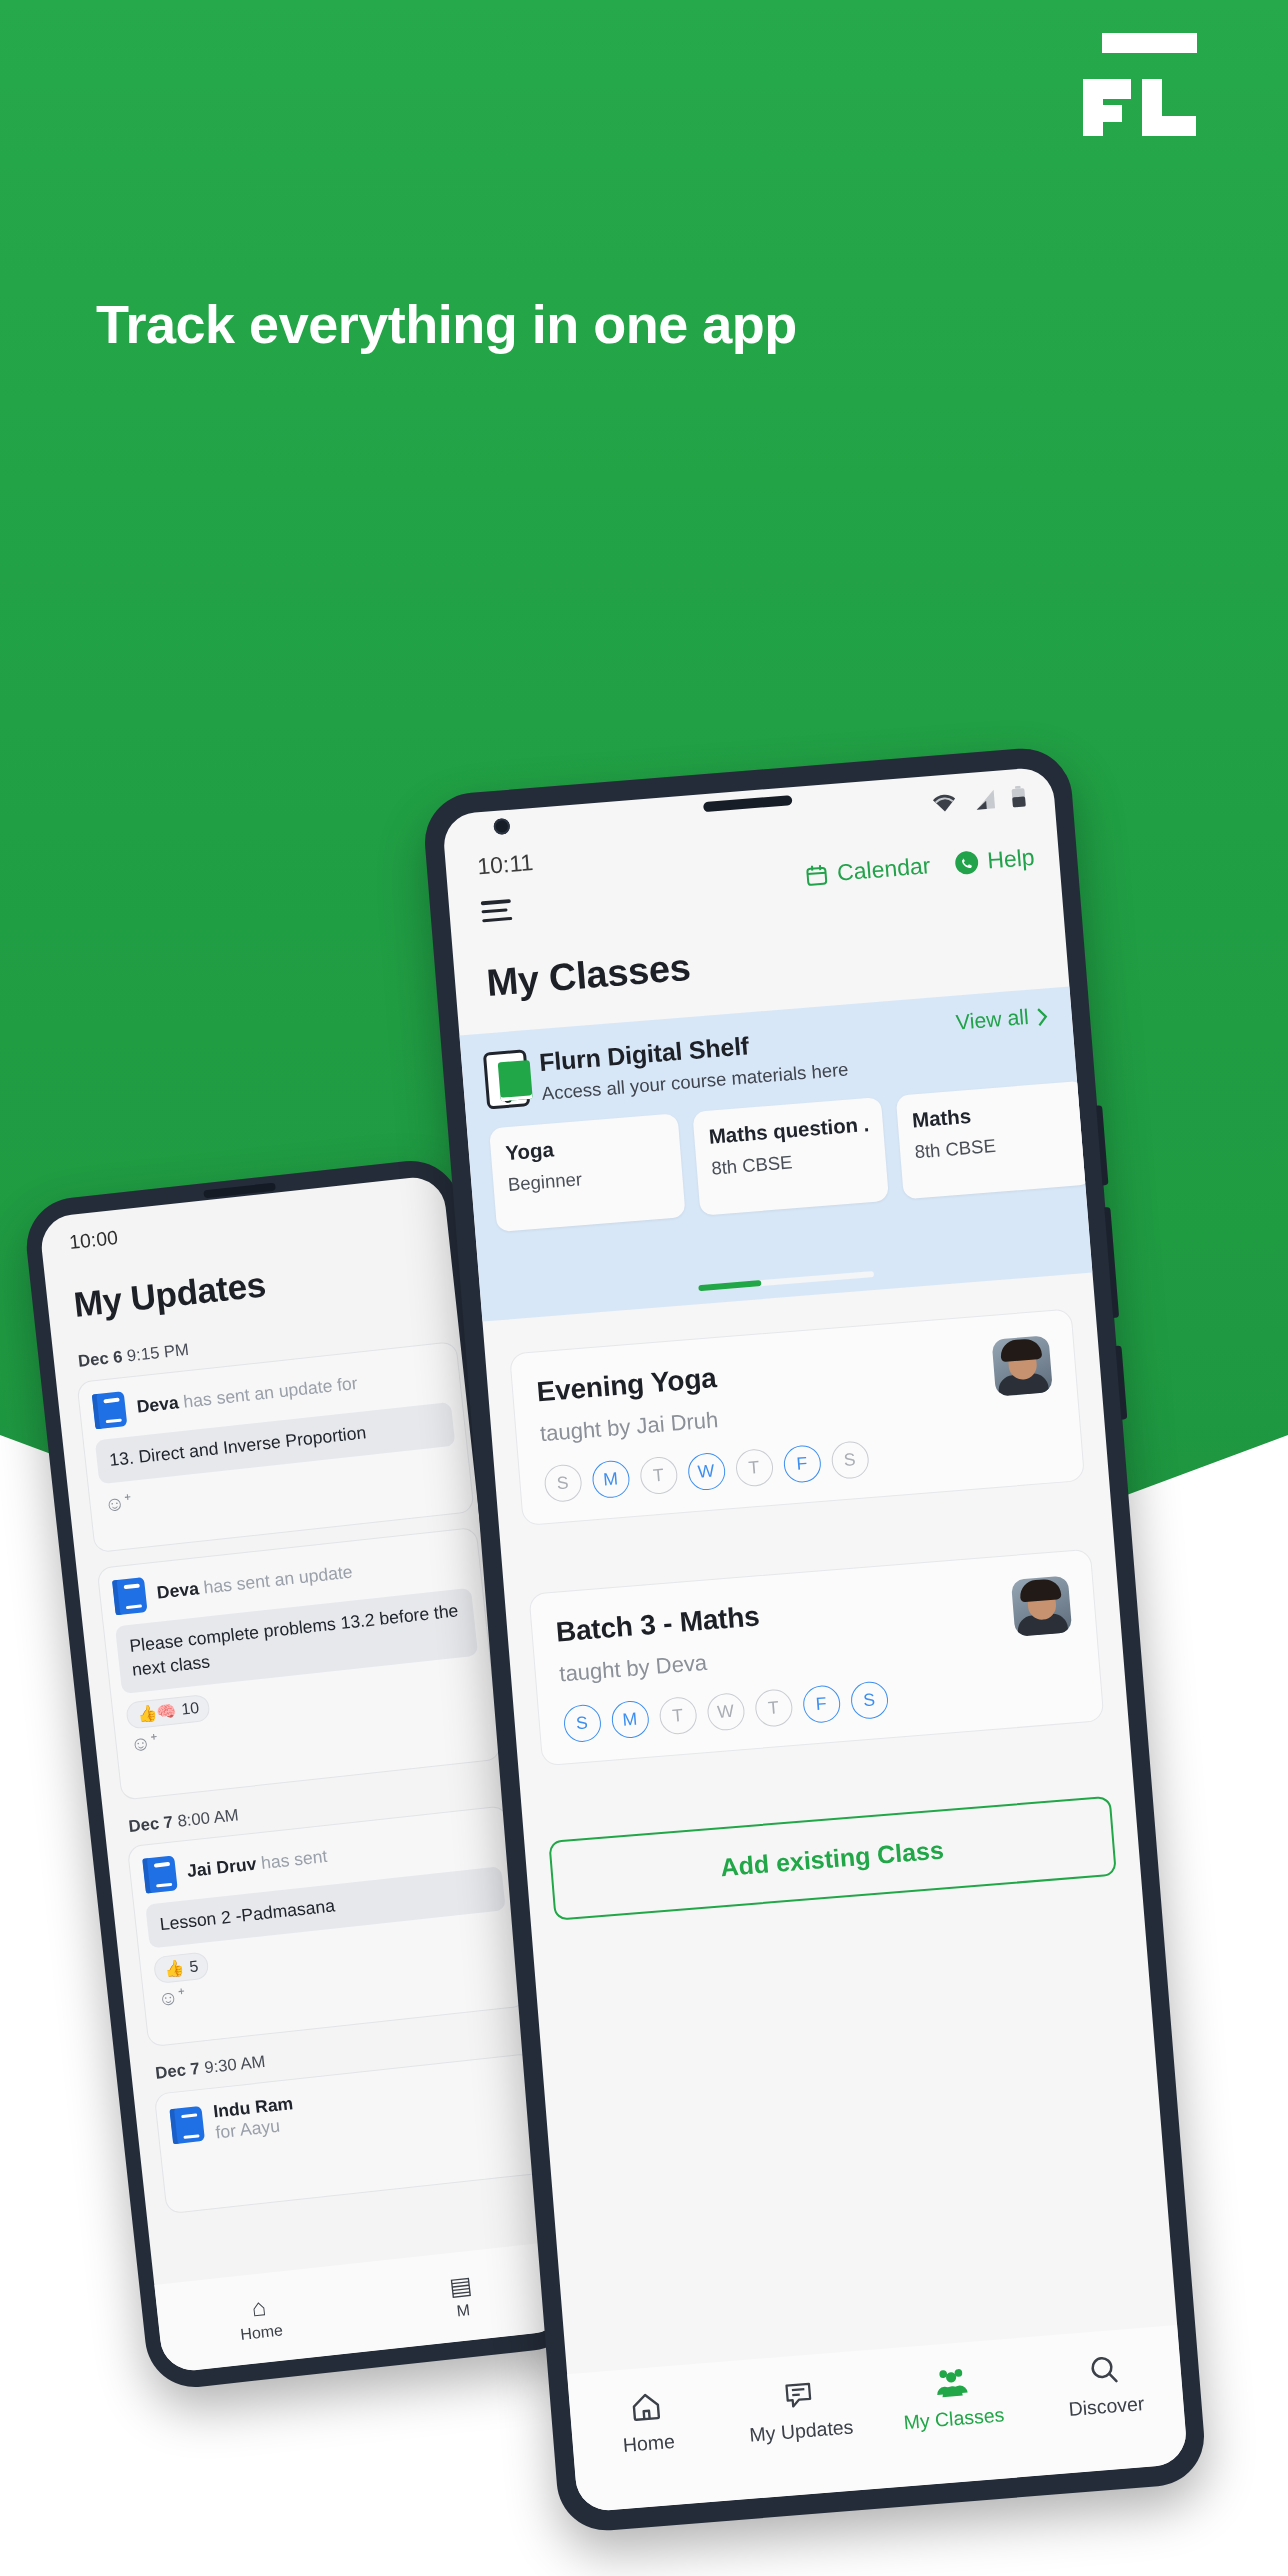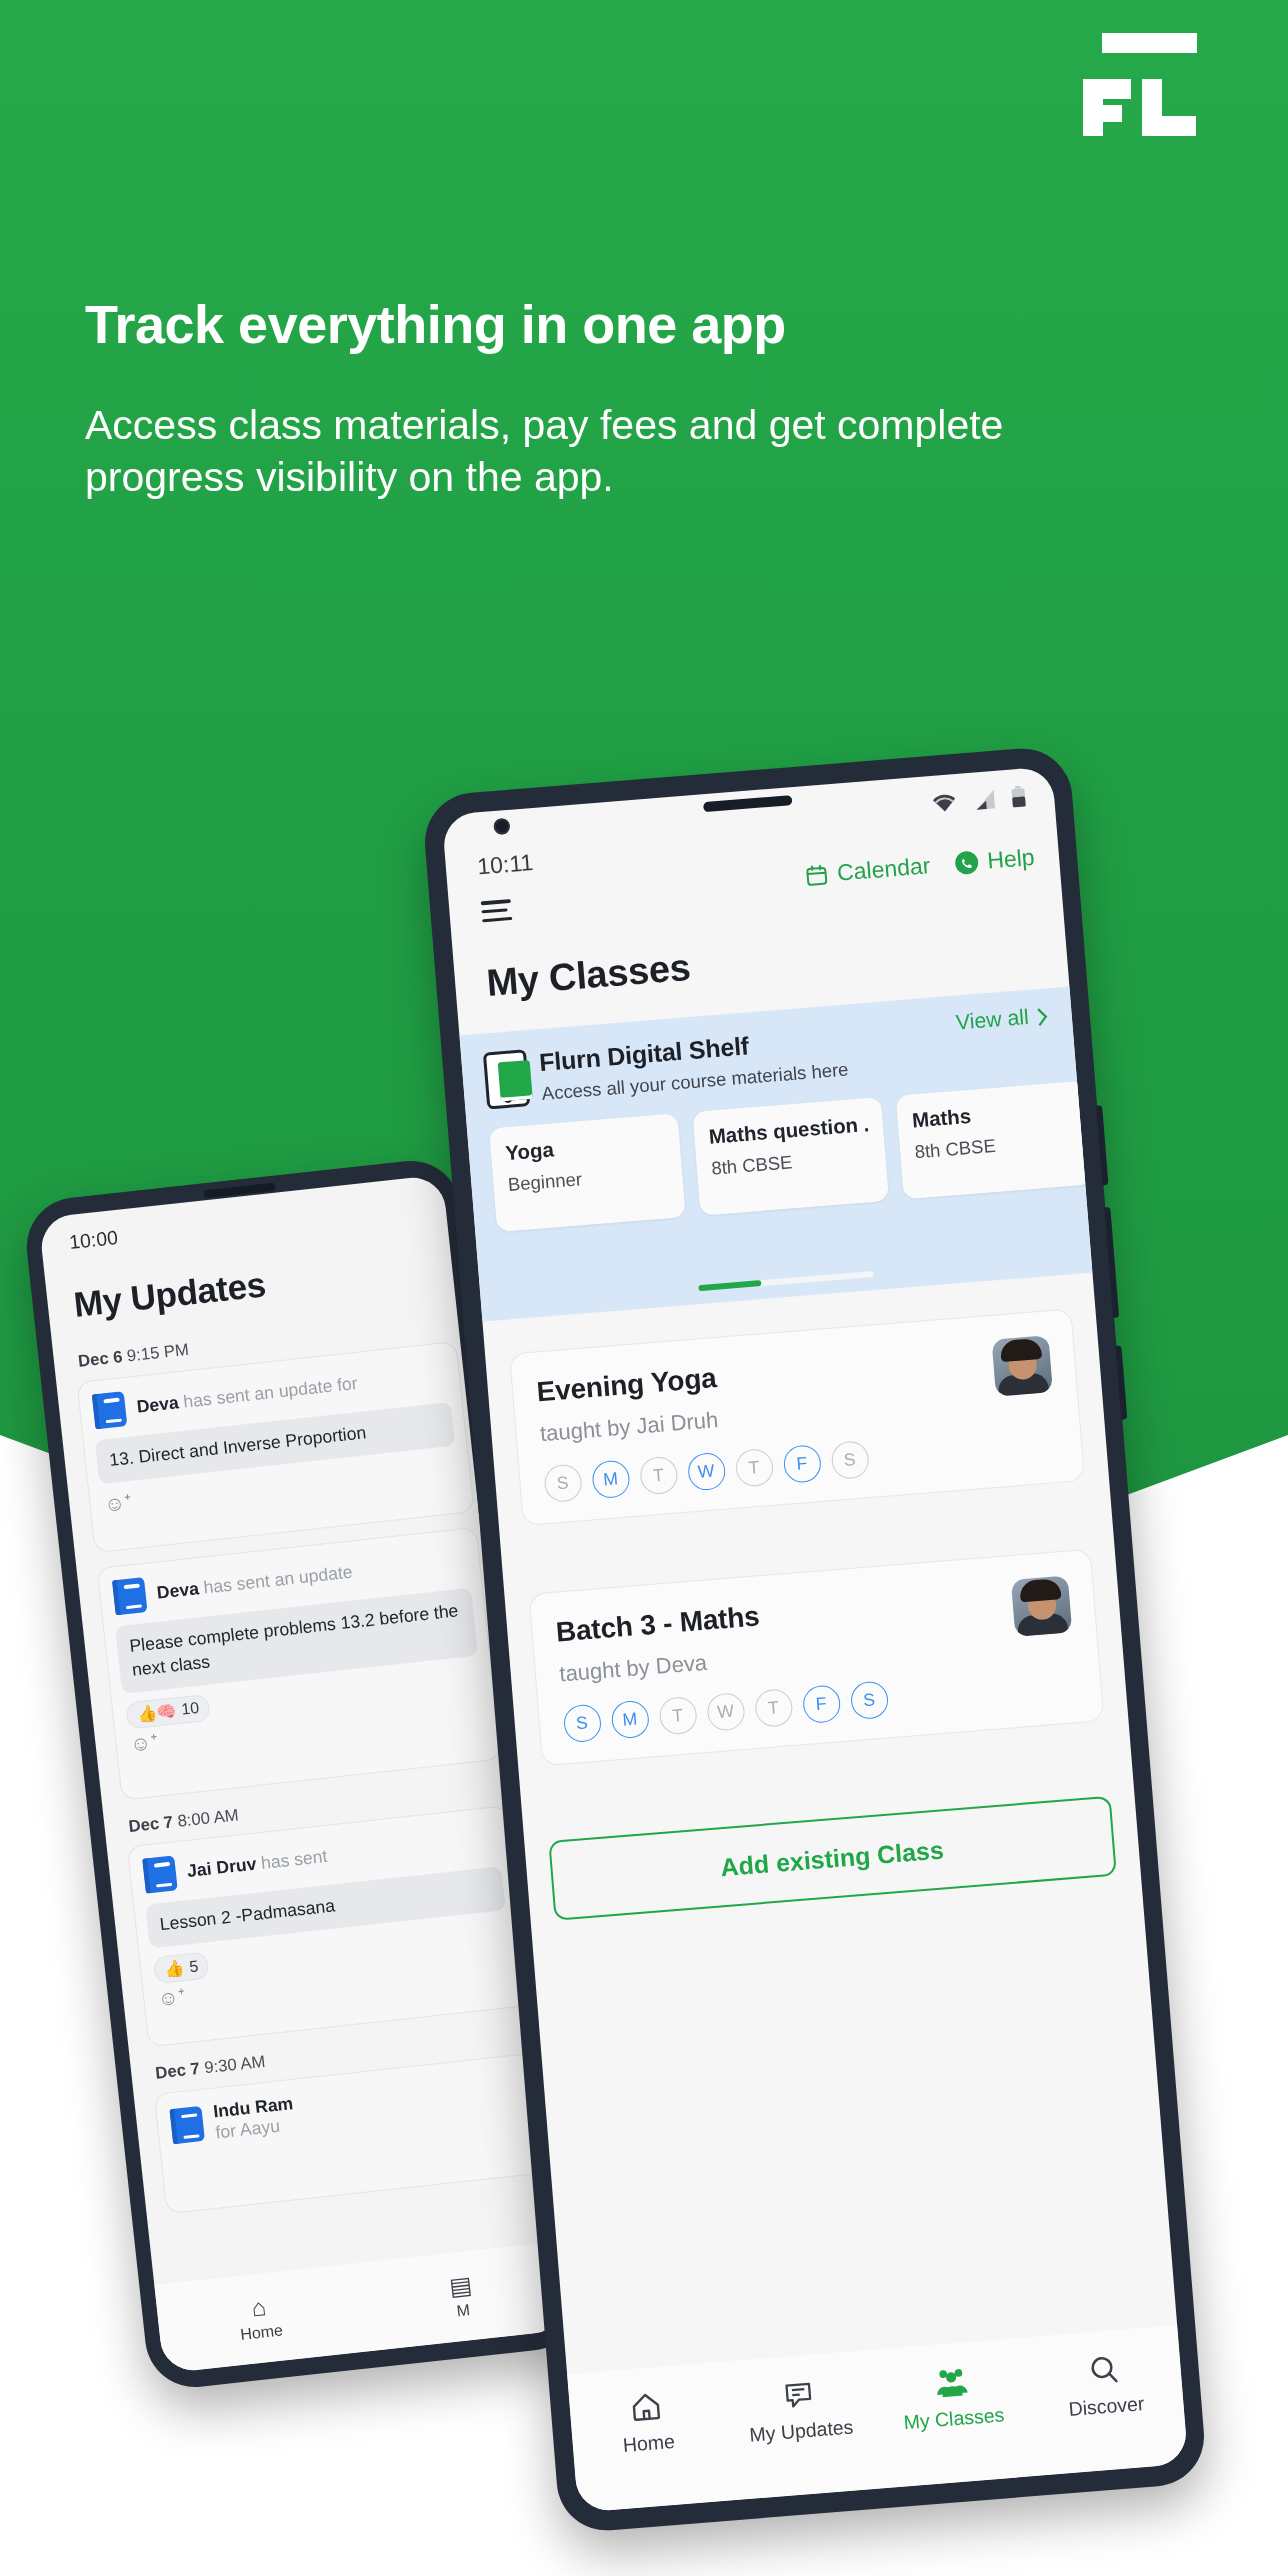--- a/index.html
+++ b/index.html
@@ -58,21 +58,21 @@
     width: 20.4px; height: 57px; background: #fff;
   }
   .logo .l-foot {
     position: absolute; left: 59px; top: 83px;
     width: 54px; height: 20.4px; background: #fff;
   }
 
   
   .headline {
     position: absolute;
-    left: 85px; top: 295px;
+    left: 96px; top: 295px;
     width: 1039px;
     color: #ffffff;
     font-size: 54px;
     font-weight: 700;
     letter-spacing: -0.5px;
     line-height: 1.1;
   }
   .subhead {
     position: absolute;
     left: 85px; top: 399px;
@@ -437,21 +437,20 @@
   <div class="logo">
     <span class="bar"></span>
     <span class="f-stem"></span>
     <span class="f-arm"></span>
     <span class="f-mid"></span>
     <span class="l-stem"></span>
     <span class="l-foot"></span>
   </div>
 
   <h1 class="headline">Track everything in one app</h1>
-  <p class="subhead">Access class materials, pay fees and get complete progress visibility on the app.</p>
 
   <div class="phone" id="phone-back">
     <div class="notch-speaker"></div>
     <div class="screen">
 
       <div class="bk-time">10:00</div>
       <div class="bk-title">My Updates</div>
 
       <div class="bk-daterow" style="top:137px;">
         <b>Dec 6</b>

